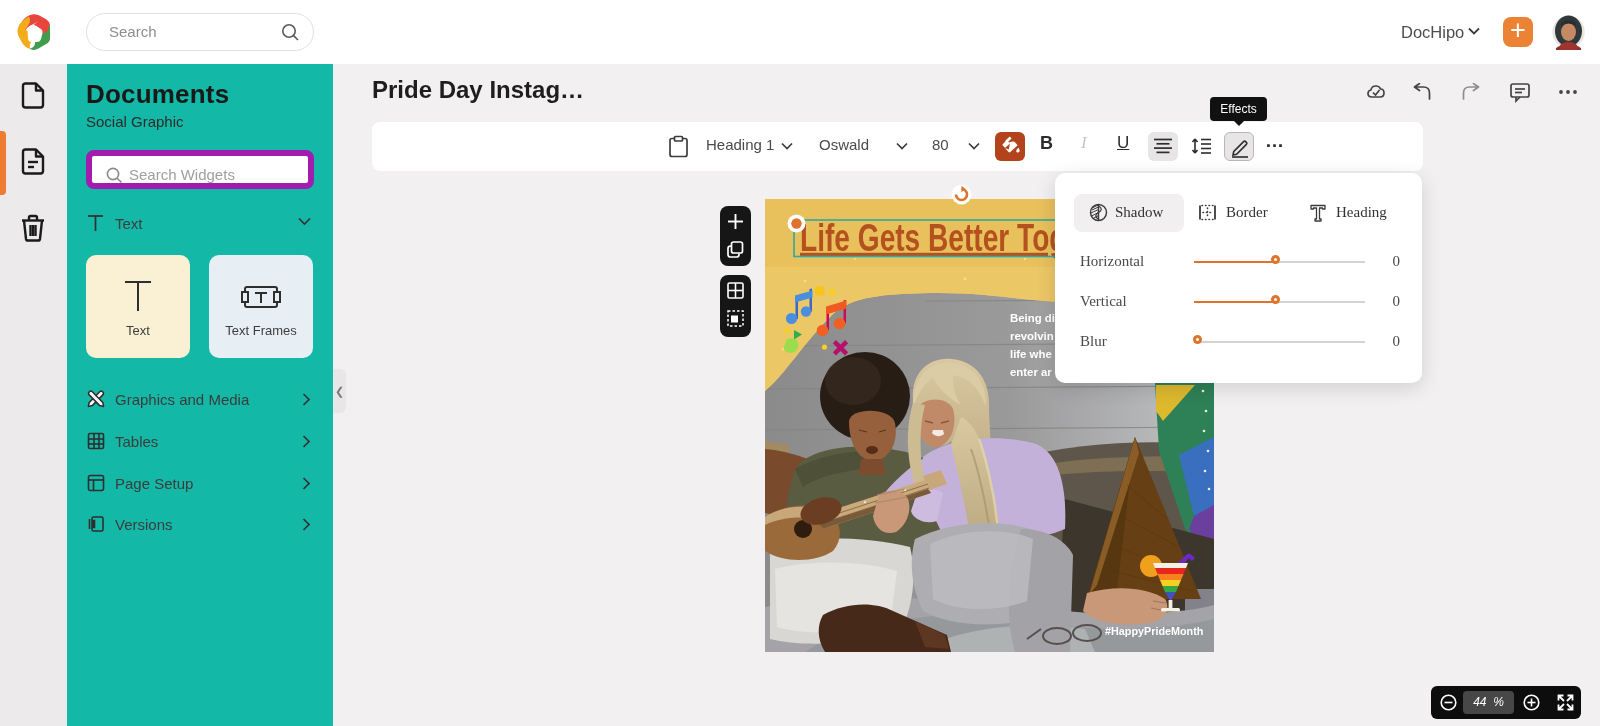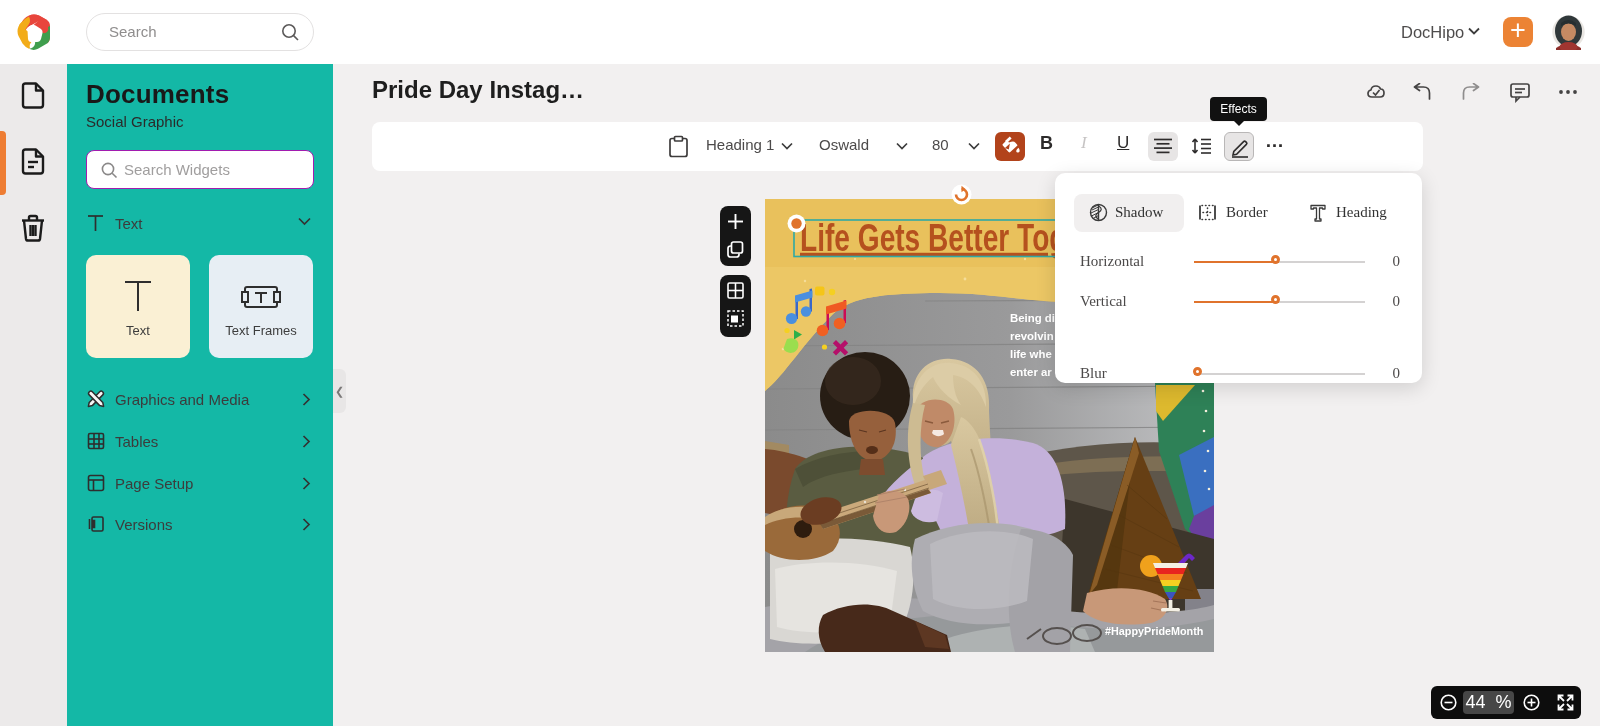--- a/index.html
+++ b/index.html
@@ -16,21 +16,21 @@
   #avatar { position:absolute; left:1552px; top:14px; width:33px; height:36px; }
 
   
   #rail { position:absolute; left:0; top:64px; width:67px; height:662px; background:#eceaea; }
   #rail .ind { position:absolute; left:0; top:67px; width:6px; height:64px; background:#ee7d33; border-radius:0 4px 4px 0; }
 
   
   #panel { position:absolute; left:67px; top:64px; width:266px; height:662px; background:#14b8a6; }
   #panel h1 { font-family:"Liberation Sans", sans-serif; position:absolute; left:19px; top:15px; font-size:26px; font-weight:700; color:#191919; letter-spacing:0.2px;}
   #panel .sub { position:absolute; left:19px; top:49px; font-size:15px; color:#2b2b2b; }
-  #sw { position:absolute; left:19px; top:86px; width:228px; height:39px; border:1px solid #a21caf; border-radius:8px; background:#fff; }
+  #sw { position:absolute; left:19px; top:86px; width:228px; height:39px; border:6px solid #a21caf; border-radius:8px; background:#fff; }
   #sw .ph { position:absolute; left:37px; top:10px; font-size:15px; color:#a09e9e; }
   .prow { position:absolute; left:19px; width:228px; height:24px; }
   .prow .lbl { position:absolute; left:29px; top:2px; font-size:15px; color:#3c3c3c; }
   .prow .chev { position:absolute; right:3px; top:4px; }
   .card { position:absolute; width:104px; height:103px; border-radius:10px; }
   .card .cl { position:absolute; width:100%; text-align:center; bottom:20px; font-size:13px; color:#3d3d3d; }
   #collapse { position:absolute; left:333px; top:369px; width:13px; height:44px; background:#e8e6e6; border-radius:0 6px 6px 0; color:#7b7979; font-size:11px; line-height:44px; text-align:center; }
   #doctitle { position:absolute; left:372px; top:76px; font-size:24px; font-weight:700; color:#1e1e1e; }
   #topicons { position:absolute; left:1360px; top:82px; }
 
@@ -54,21 +54,21 @@
   .srow .track { position:absolute; left:114px; top:10px; width:171px; height:2px; background:#d4d2d2; }
   .srow .fill { position:absolute; left:114px; top:10px; height:2px; background:#e0732c; }
   .srow .knob { position:absolute; top:4px; width:9px; height:9px; background:#fff; border:3px solid #e0732c; border-radius:50%; }
   .srow .val { position:absolute; right:0; top:2px; font-size:15px; color:#4b4949; }
 
   
   .sidebtn { position:absolute; width:31px; background:#161616; border-radius:8px; }
 
   
   #zoomctl { position:absolute; left:1431px; top:686px; width:150px; height:33px; background:#0d0d0d; border-radius:6px; }
-  #zoomctl .pct { position:absolute; left:32px; top:5px; width:51px; height:23px; background:#474747; border-radius:4px; color:#fff; font-size:18px; text-align:center; line-height:23px; }
+  #zoomctl .pct { position:absolute; left:32px; top:5px; width:51px; height:23px; background:#474747; border-radius:4px; color:#fff; font-size:12px; text-align:center; line-height:23px;font-style:italic; }
 
   
   #canvas { position:absolute; left:765px; top:199px; width:449px; height:453px; }
 </style>
 </head>
 <body>
 
 <div id="header">
   <svg class="abs" style="left:17px;top:13px" width="34" height="38" viewBox="0 0 34 38">
     <path d="M4,11 Q6,5 12,2.5 Q17,0.5 22,2.5 L30,7 Q26,6 22,8 L12,13.5 Q8,16 8,20 L8,14 Q8,12 6,11.5 Z" fill="#e8453c"></path>
@@ -548,21 +548,21 @@
     <div class="knob" style="left:191px;"></div>
     <div class="val">0</div>
   </div>
   <div class="srow" style="top:118px;">
     <div class="slbl">Vertical</div>
     <div class="track"></div>
       <div class="fill" style="width:85px;"></div>
     <div class="knob" style="left:191px;"></div>
     <div class="val">0</div>
   </div>
-  <div class="srow" style="top:158px;margin-top:32px;">
+  <div class="srow" style="top:158px;">
     <div class="slbl">Blur</div>
     <div class="track"></div>
       <div class="fill" style="width:6px;"></div>
     <div class="knob" style="left:113px;"></div>
     <div class="val">0</div>
   </div>
 </div>
 
 <div id="zoomctl">
   <svg class="abs" style="left:9px;top:8px" width="17" height="17" viewBox="0 0 17 17" fill="none" stroke="#fff" stroke-width="1.6">

